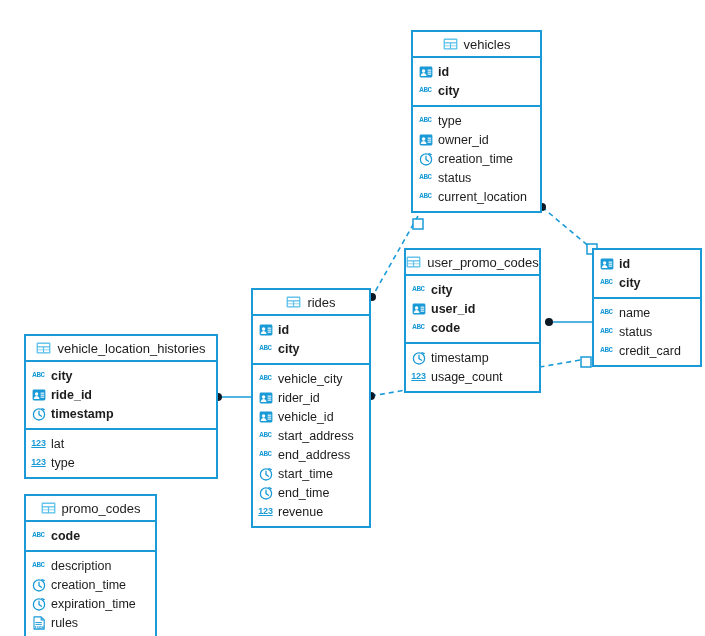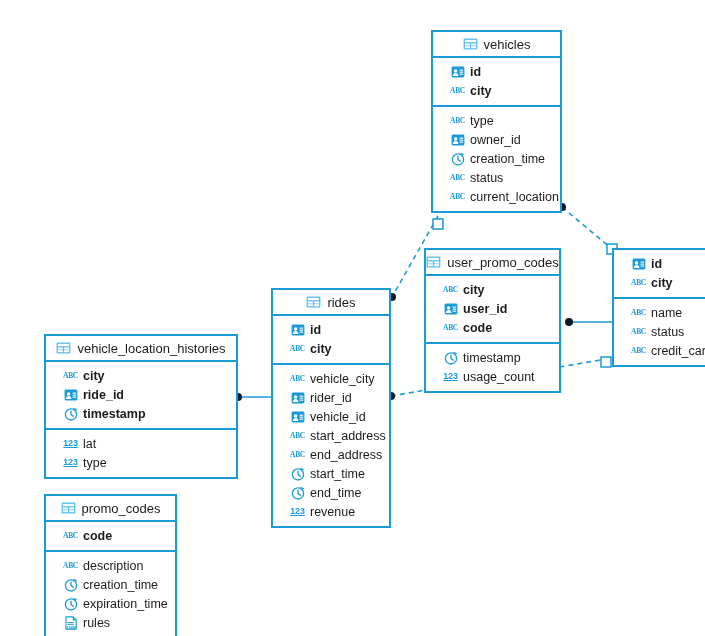--- a/index.html
+++ b/index.html
@@ -13,21 +13,20 @@
     position: relative;
     font-family: "Liberation Sans", sans-serif;
     overflow: hidden;
   }
 
   #canvas {
     position: absolute;
     inset: 0;
     width: 623px;
     height: 636px;
-    margin-left: 20px;
   }
 
   
   #connectors {
     position: absolute;
     left: 0;
     top: 0;
     width: 705px;
     height: 636px;
     pointer-events: none;
@@ -55,21 +54,21 @@
     padding: 0 6px;
   }
   .table-title {
     font-size: 13px;
     color: #1c1c1c;
     white-space: nowrap;
   }
 
   .col-group {
     box-sizing: border-box;
-    padding: 4px 0 5px 12px;
+    padding: 4px 0 5px 0;
   }
   .col-group.pk {
     border-bottom: 2px solid #1a9ad7;
   }
 
   .col-row {
     display: flex;
     align-items: center;
     gap: 5px;
     height: 19px;
@@ -89,21 +88,21 @@
     flex: 0 0 auto;
     width: 15px;
     height: 14px;
     display: inline-flex;
     align-items: center;
     justify-content: center;
   }
   .ticon svg { display: block; }
 
   .icon-abc {
-    font-family: Liberation Serif, serif;
+    font-family: Liberation Mono, monospace;
     font-size: 7.5px;
     font-weight: bold;
     color: #1a9ad7;
     letter-spacing: -0.3px;
     line-height: 1;
   }
   .icon-123 {
     font-family: "Liberation Sans", sans-serif;
     font-size: 9px;
     font-weight: bold;

